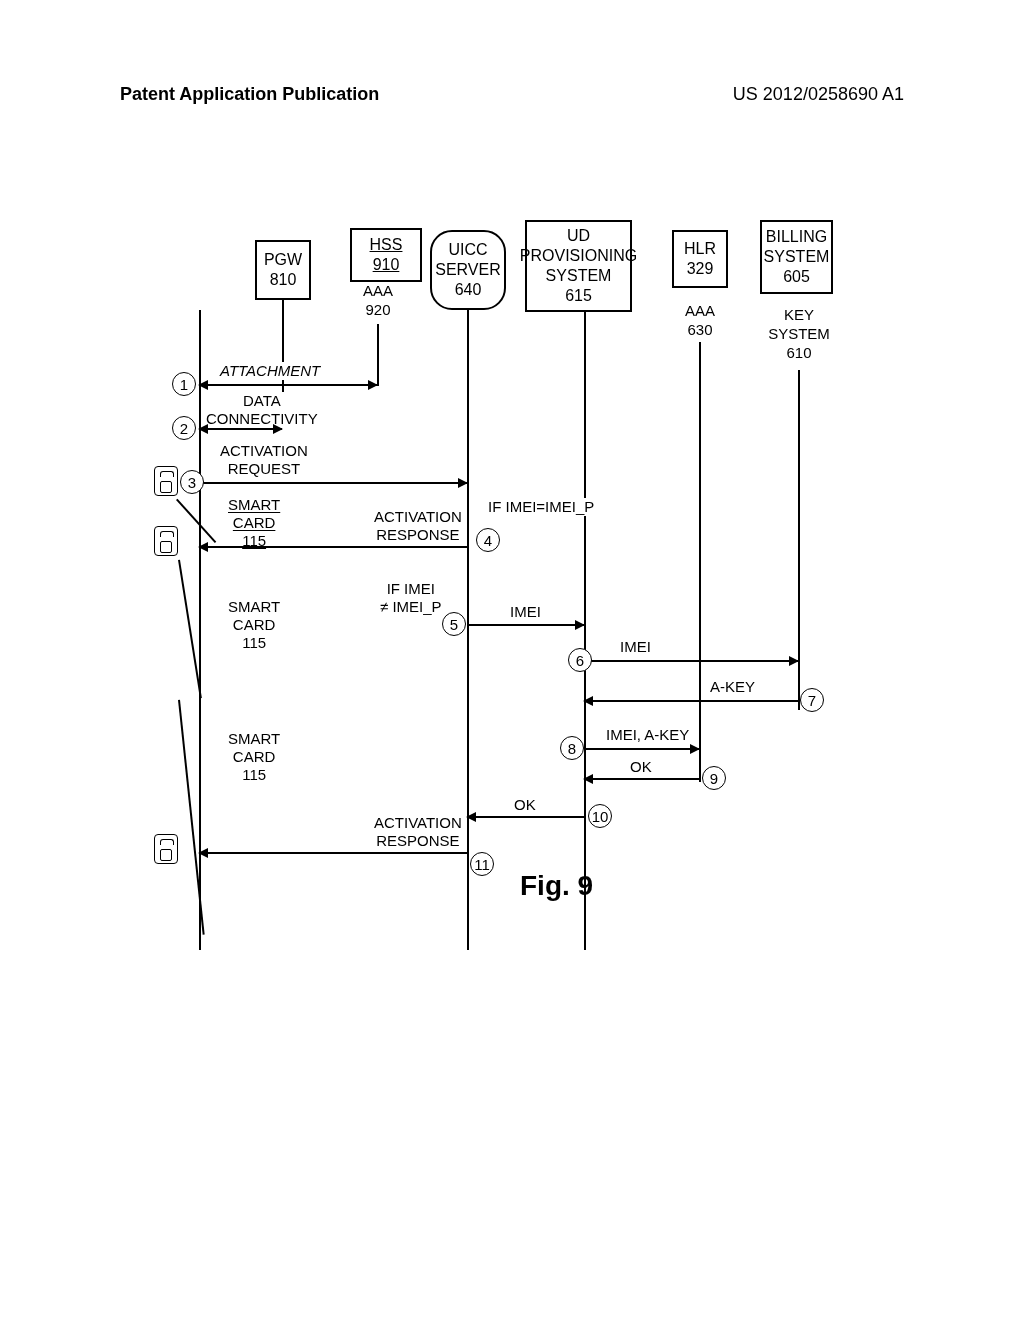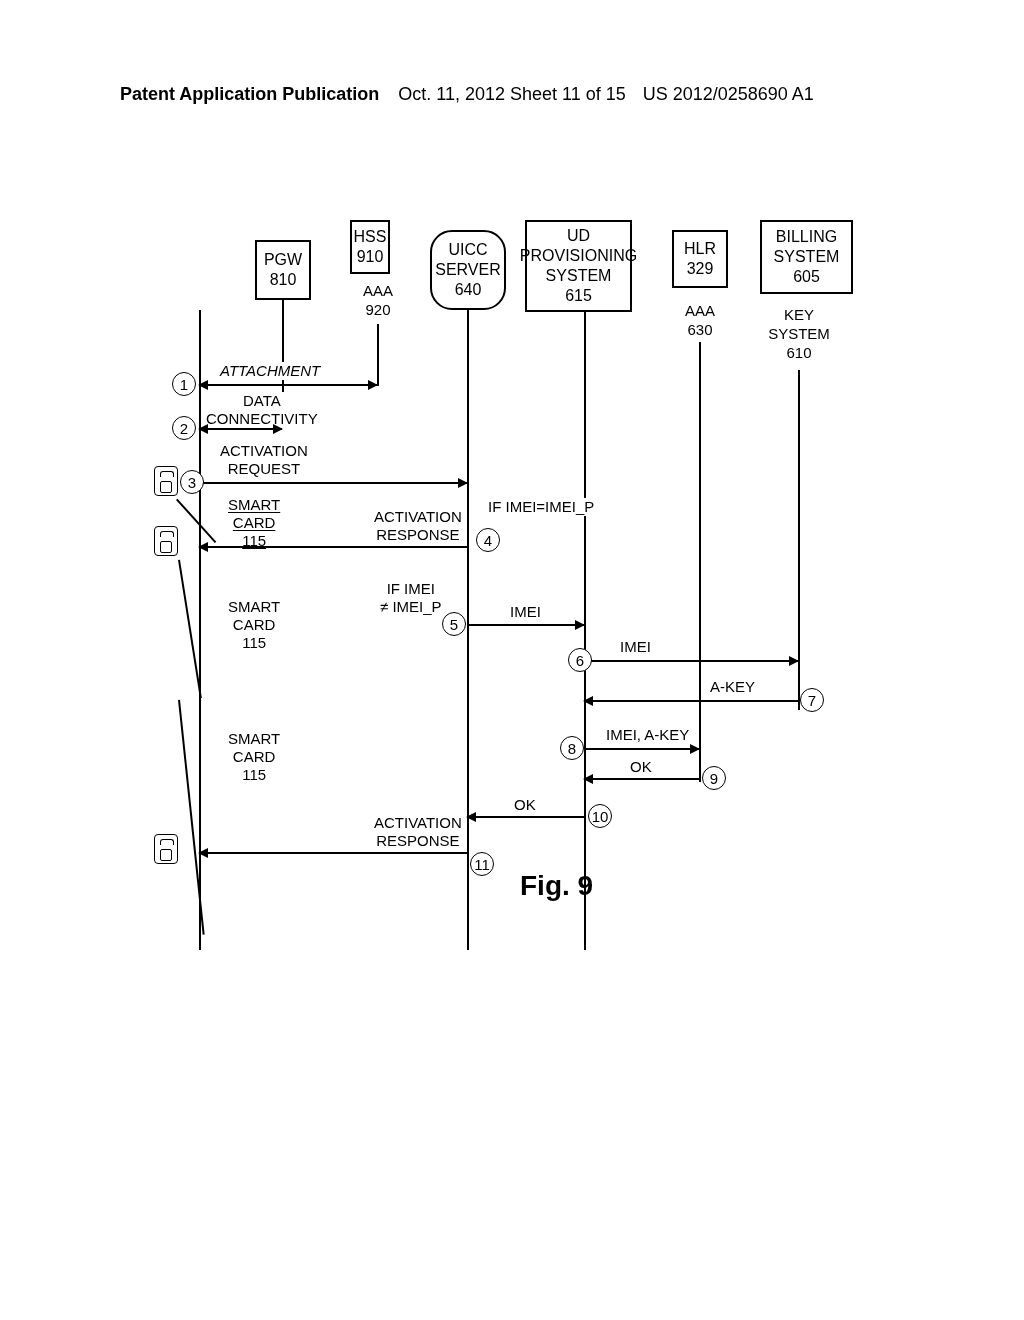--- a/index.html
+++ b/index.html
@@ -22,21 +22,21 @@
     top: 84px;
     left: 120px;
     right: 120px;
     display: flex;
     justify-content: space-between;
     font-size: 18px;
     font-weight: 500;
   }
   .header .center { flex: 1; text-align: center; }
   .header .left { flex: 1; text-align: left; font-weight: bold; }
-  .header .right { flex: 1; text-align: left; }
+  .header .right { flex: 1; text-align: right; }
 
   .diagram {
     position: absolute;
     top: 220px;
     left: 150px;
     width: 720px;
     height: 790px;
   }
 
   .box {
@@ -154,40 +154,39 @@
     font-weight: bold;
   }
 </style>
 </head>
 <body>
 
 <div class="page">
 
   <div class="header">
     <div class="left">Patent Application Publication</div>
-    <div class="center">Oct. 11, 2012  Sheet 11 of 15</div>
     <div class="right">US 2012/0258690 A1</div>
   </div>
 
   <div class="diagram">
 
     <div class="box" style="left:105px; top:20px; width:56px; height:60px;">PGW
 810</div>
-    <div class="box" style="left:200px; top:0px;  width:40px; height:54px;">HSS
+    <div class="box" style="left:200px; top:8px;  width:72px; height:54px;text-decoration:underline;">HSS
 910</div>
     <div class="box" style="left:280px; top:10px; width:76px; height:80px;border-radius:22px;">UICC
 SERVER
 640</div>
     <div class="box" style="left:375px; top:0px;  width:107px;height:92px;">UD
 PROVISIONING
 SYSTEM
 615</div>
     <div class="box" style="left:522px; top:10px; width:56px; height:58px;">HLR
 329</div>
-    <div class="box" style="left:610px; top:0px;  width:93px; height:74px;">BILLING
+    <div class="box" style="left:610px; top:0px;  width:73px; height:74px;">BILLING
 SYSTEM
 605</div>
 
     <div class="sublbl" style="left:200px; top:62px; width:56px;">AAA
 920</div>
     <div class="sublbl" style="left:522px; top:82px; width:56px;">AAA
 630</div>
     <div class="sublbl" style="left:610px; top:86px; width:78px;">KEY
 SYSTEM
 610</div>

